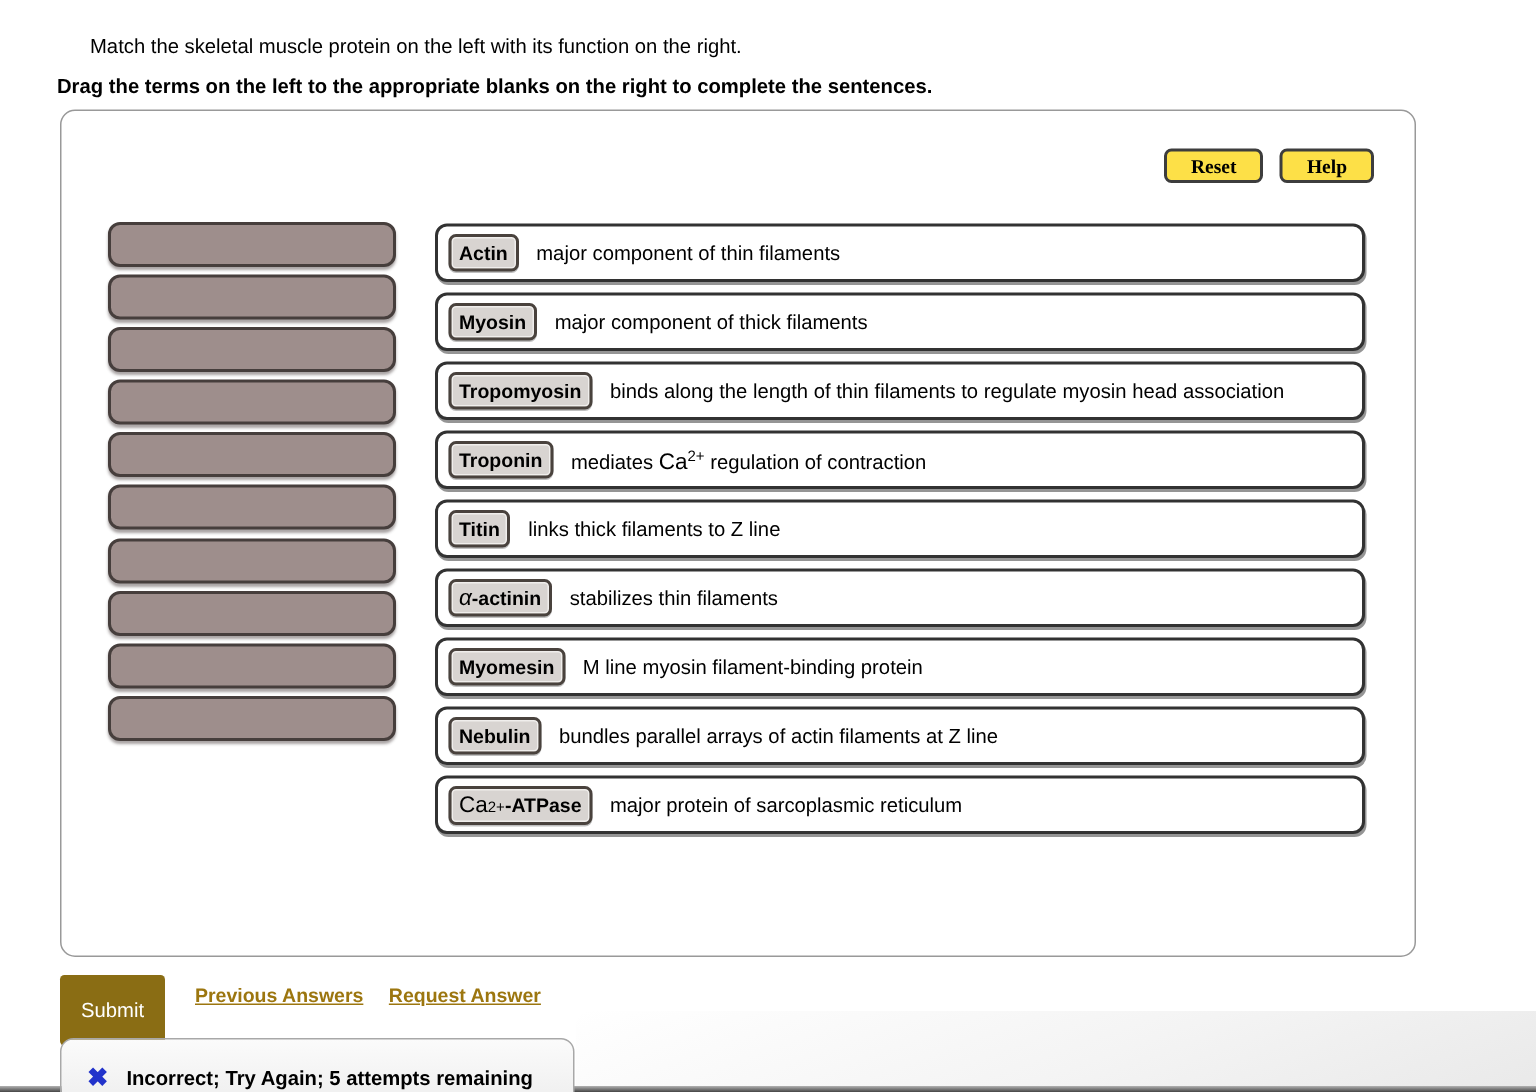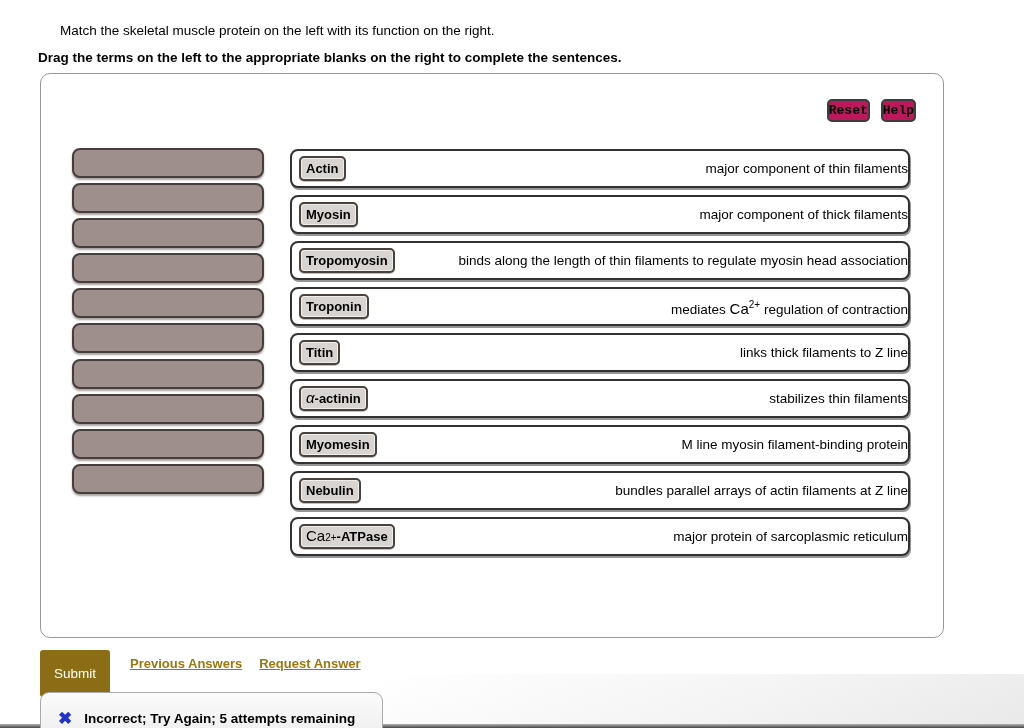--- a/index.html
+++ b/index.html
@@ -17,39 +17,39 @@
   }
   .instr1{position:absolute;left:38px;top:23px;font-size:13.5px;margin-left:22px;}
   .instr2{position:absolute;left:38px;top:50px;font-size:13.5px;font-weight:bold;}
 
   .panel{
     position:absolute;left:40px;top:73px;width:904px;height:565px;
     background:#fff;border:1px solid var(--panel-border);border-radius:10px;
   }
   .toolbar{position:absolute;top:25px;right:27px;display:flex;gap:11px;}
   .tool-btn{
-    font-family:Liberation Mono, monospace;
-    background:#be185d;border:2px solid #3d3d3d;border-radius:5px;
-    font-weight:bold;font-size:13px;padding:2px 0;line-height:15px;cursor:pointer;
+    font-family:Liberation Serif, serif;
+    background:#fde047;border:2px solid #3d3d3d;border-radius:5px;
+    font-weight:bold;font-size:13px;padding:2px 16px;line-height:15px;cursor:pointer;
   }
 
   .blank-col{position:absolute;left:31px;top:74px;width:192px;display:flex;flex-direction:column;gap:5.1px;}
   .blank{
     height:30px;width:192px;border-radius:8px;
     background:var(--blank-fill);
     border:2px solid #463e3c;
     box-shadow:0 2px 2px rgba(62,52,50,.45);
   }
 
   .target-col{position:absolute;left:249px;top:75px;display:flex;flex-direction:column;gap:7px;}
   .row{
     width:620px;height:39px;background:#fff;
     border:2px solid #323232;border-radius:8px;
     box-shadow:1px 2px 0 rgba(130,130,130,.85);
-    display:flex;align-items:center;padding-left:7px;justify-content:space-between;
+    display:flex;align-items:center;padding-left:7px;
   }
   .chip{
     display:inline-flex;align-items:baseline;
     background:#d8d4d1;border:2px solid #49423d;border-radius:5px;
     box-shadow:inset 0 0 0 1px #f0eeec,0 1px 0 rgba(0,0,0,.25);
     padding:2px 5px;font-weight:bold;font-size:13px;line-height:17px;
     margin-right:12px;white-space:nowrap;cursor:pointer;
   }
   .fn{font-size:13.5px;white-space:nowrap;}
   .mathserif{font-family:Liberation Sans, sans-serif;font-weight:normal;font-size:15px;line-height:15px;}

